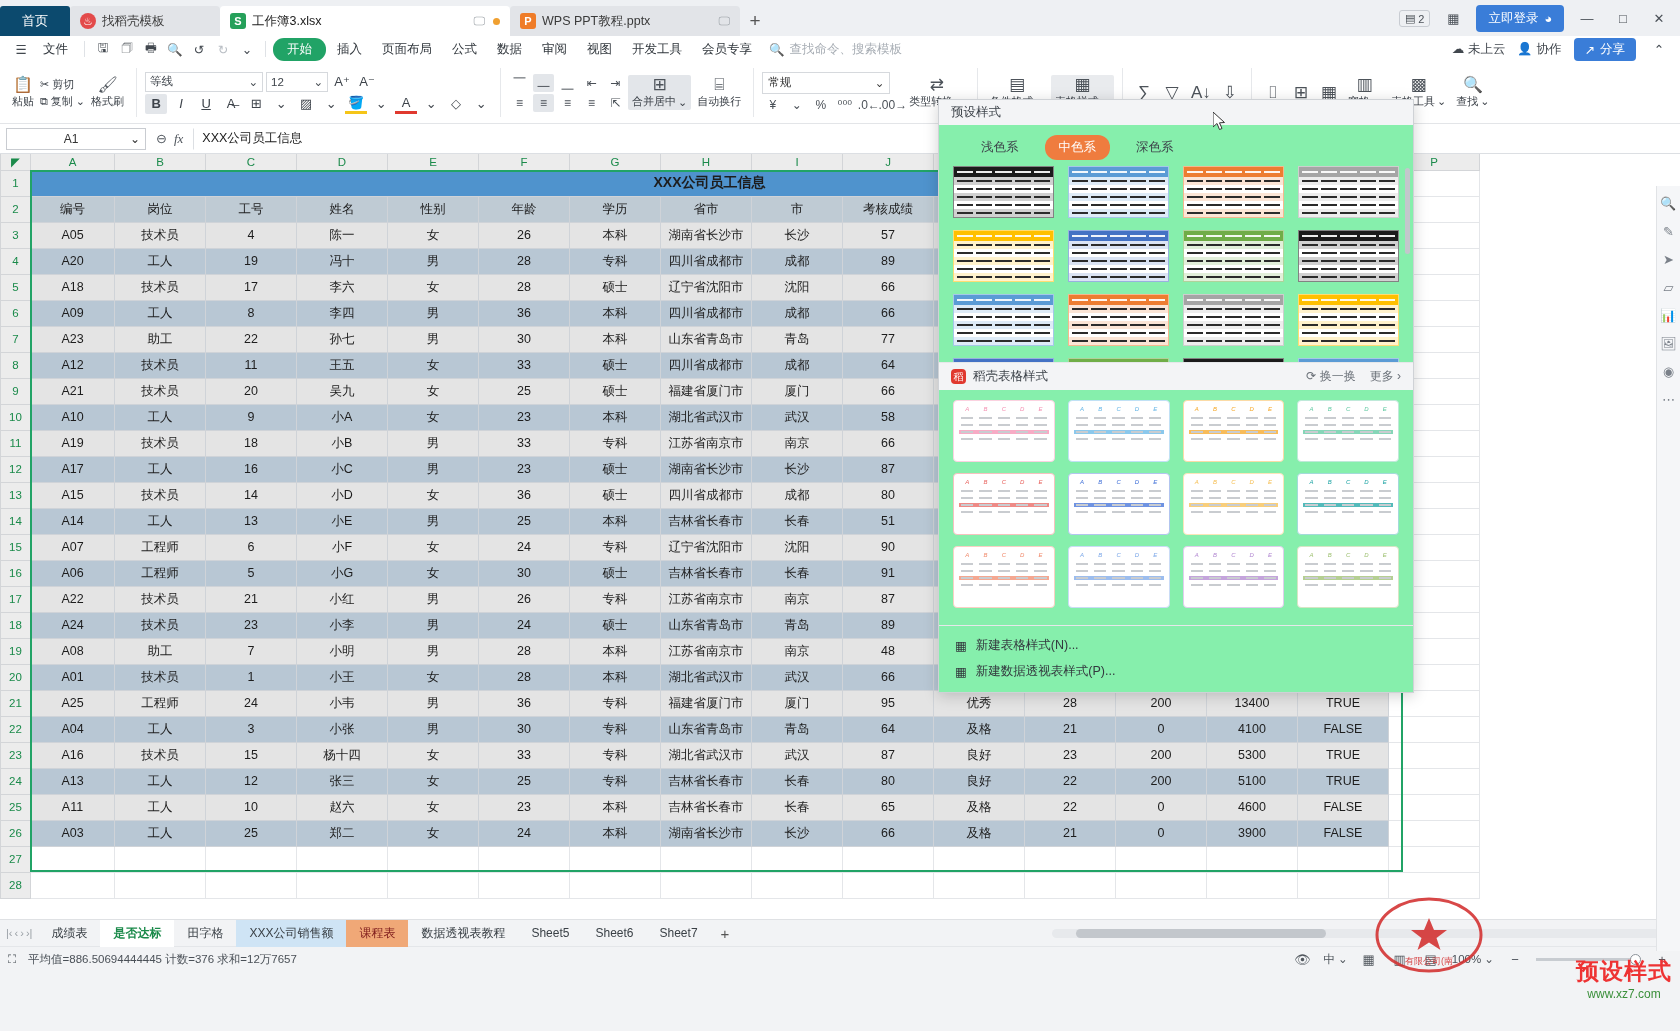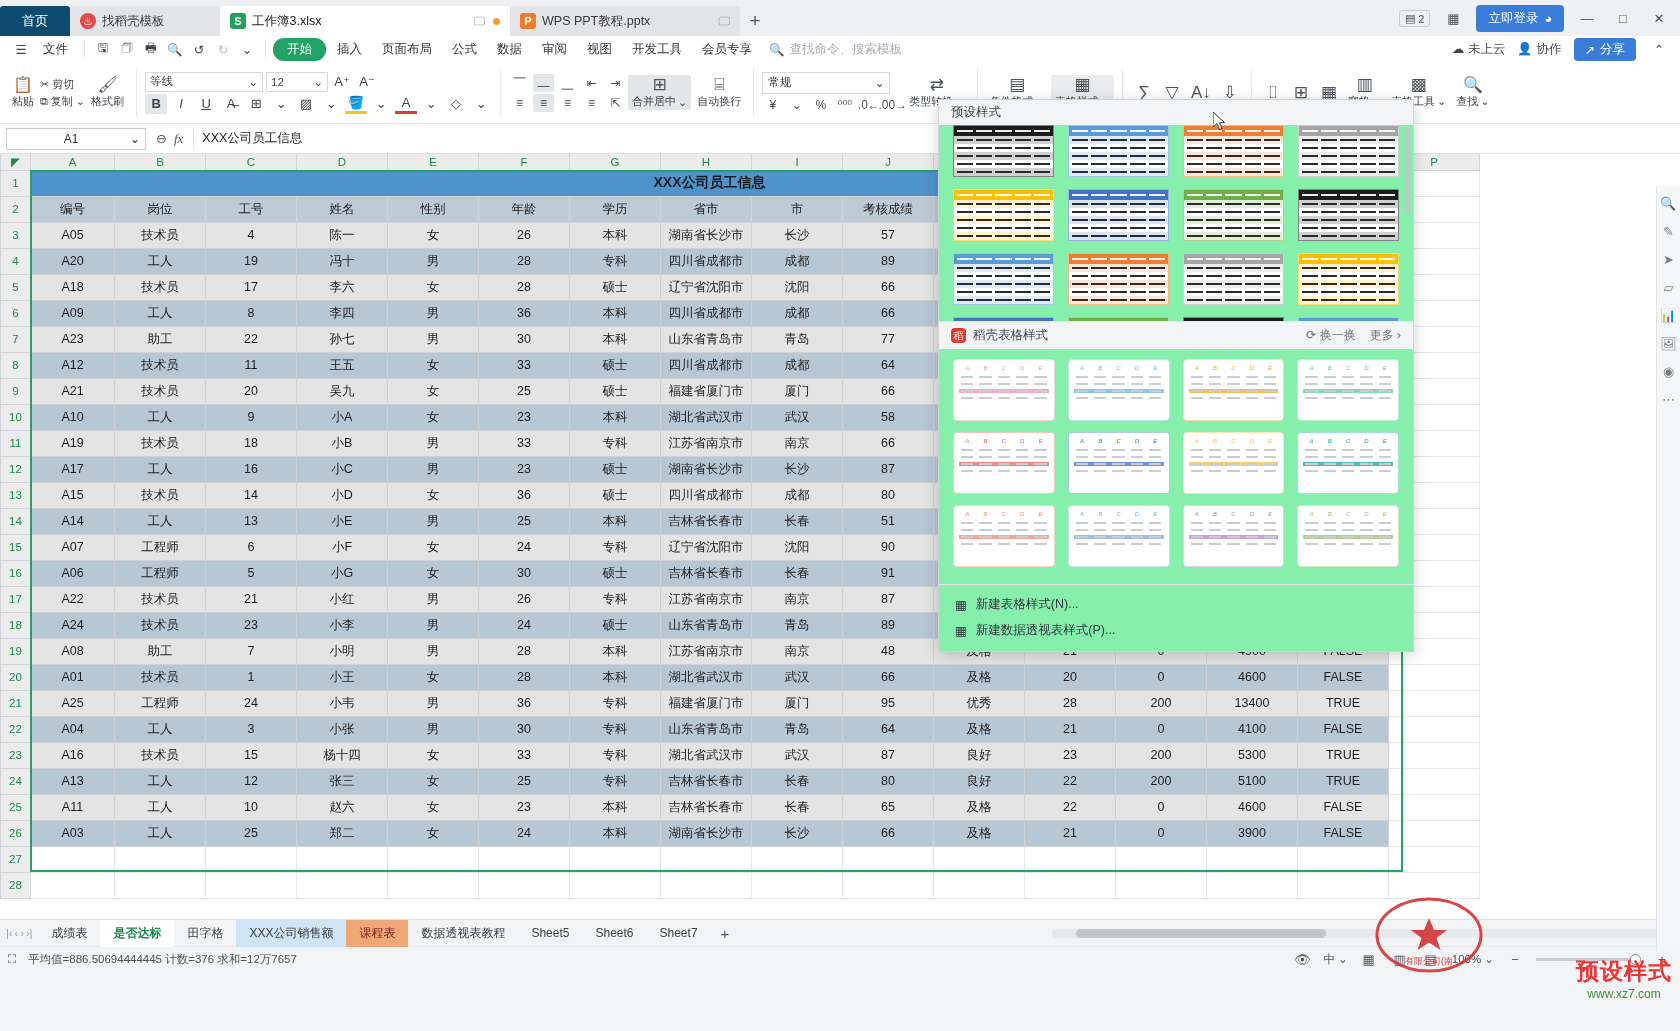--- a/index.html
+++ b/index.html
@@ -956,20 +956,25 @@
   <span>➤</span>
   <span>▱</span>
   <span>📊</span>
   <span>🖼</span>
   <span>◉</span>
   <span>⋯</span>
 </div>
 
 <div class="tsdrop">
   <div class="ts-hd">预设样式</div>
+  <div class="ts-tabs">
+    <span class="ts-tab">浅色系</span>
+    <span class="ts-tab on">中色系</span>
+    <span class="ts-tab">深色系</span>
+  </div>
   <div class="ts-scroll">
     <div id="ts-presets">
         <div class="ts-gridrow">
           <div class="ts-thumb" style="border-color:rgb(130,130,130)">
             <div class="ts-band" style="background:#1b1b1b">
               <i></i>
               <i></i>
               <i></i>
               <i></i>
               <i></i>

